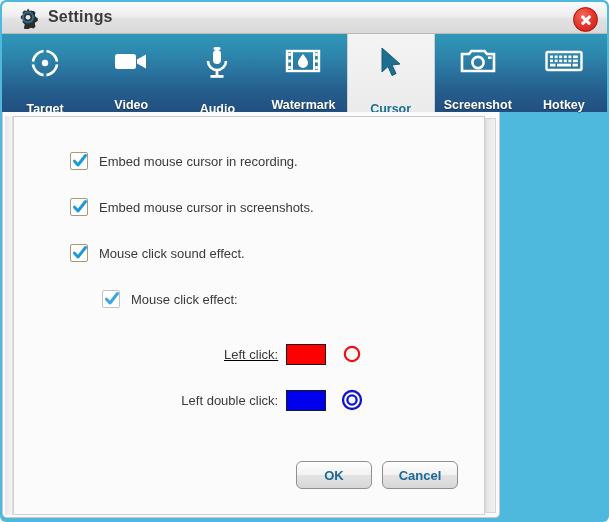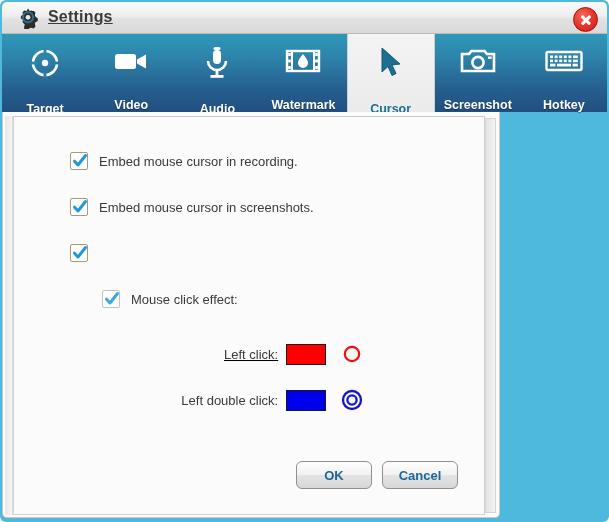--- a/index.html
+++ b/index.html
@@ -44,21 +44,20 @@
     height: 22px;
   }
   .title-text {
     position: absolute;
     left: 46px;
     top: 6px;
     font-size: 16px;
     font-weight: bold;
     color: #3b3b3b;
     letter-spacing: 0.2px;
-    text-decoration: underline;
   }
   .close-button {
     position: absolute;
     right: 9px;
     top: 5px;
     width: 23px;
     height: 23px;
     border-radius: 50%;
     background: radial-gradient(circle at 38% 32%, #f2past 0%, #e8392f 45%, #cc1a12 100%);
     background: radial-gradient(circle at 38% 32%, #f46a5e 0%, #e8392f 45%, #cc1a12 100%);
@@ -392,20 +391,21 @@
         </span>
         <span class="check-label">Embed mouse cursor in screenshots.</span>
       </div>
 
       <div class="check-row" style="top:127px;">
         <span class="checkbox">
           <svg width="16" height="16" viewBox="0 0 16 16">
             <path d="M2.5 8.2 L6 12 L13.5 2.5" fill="none" stroke="#1e9ad6" stroke-width="3" stroke-linecap="round" stroke-linejoin="round"></path>
           </svg>
         </span>
+        <span class="check-label">Mouse click sound effect.</span>
       </div>
 
       <div class="check-row" style="top:173px;padding-left:32px;">
         <span class="checkbox soft">
           <svg width="16" height="16" viewBox="0 0 16 16">
             <path d="M2.5 8.2 L6 12 L13.5 2.5" fill="none" stroke="#3aa8de" stroke-width="3" stroke-linecap="round" stroke-linejoin="round"></path>
           </svg>
         </span>
         <span class="check-label">Mouse click effect:</span>
       </div>

